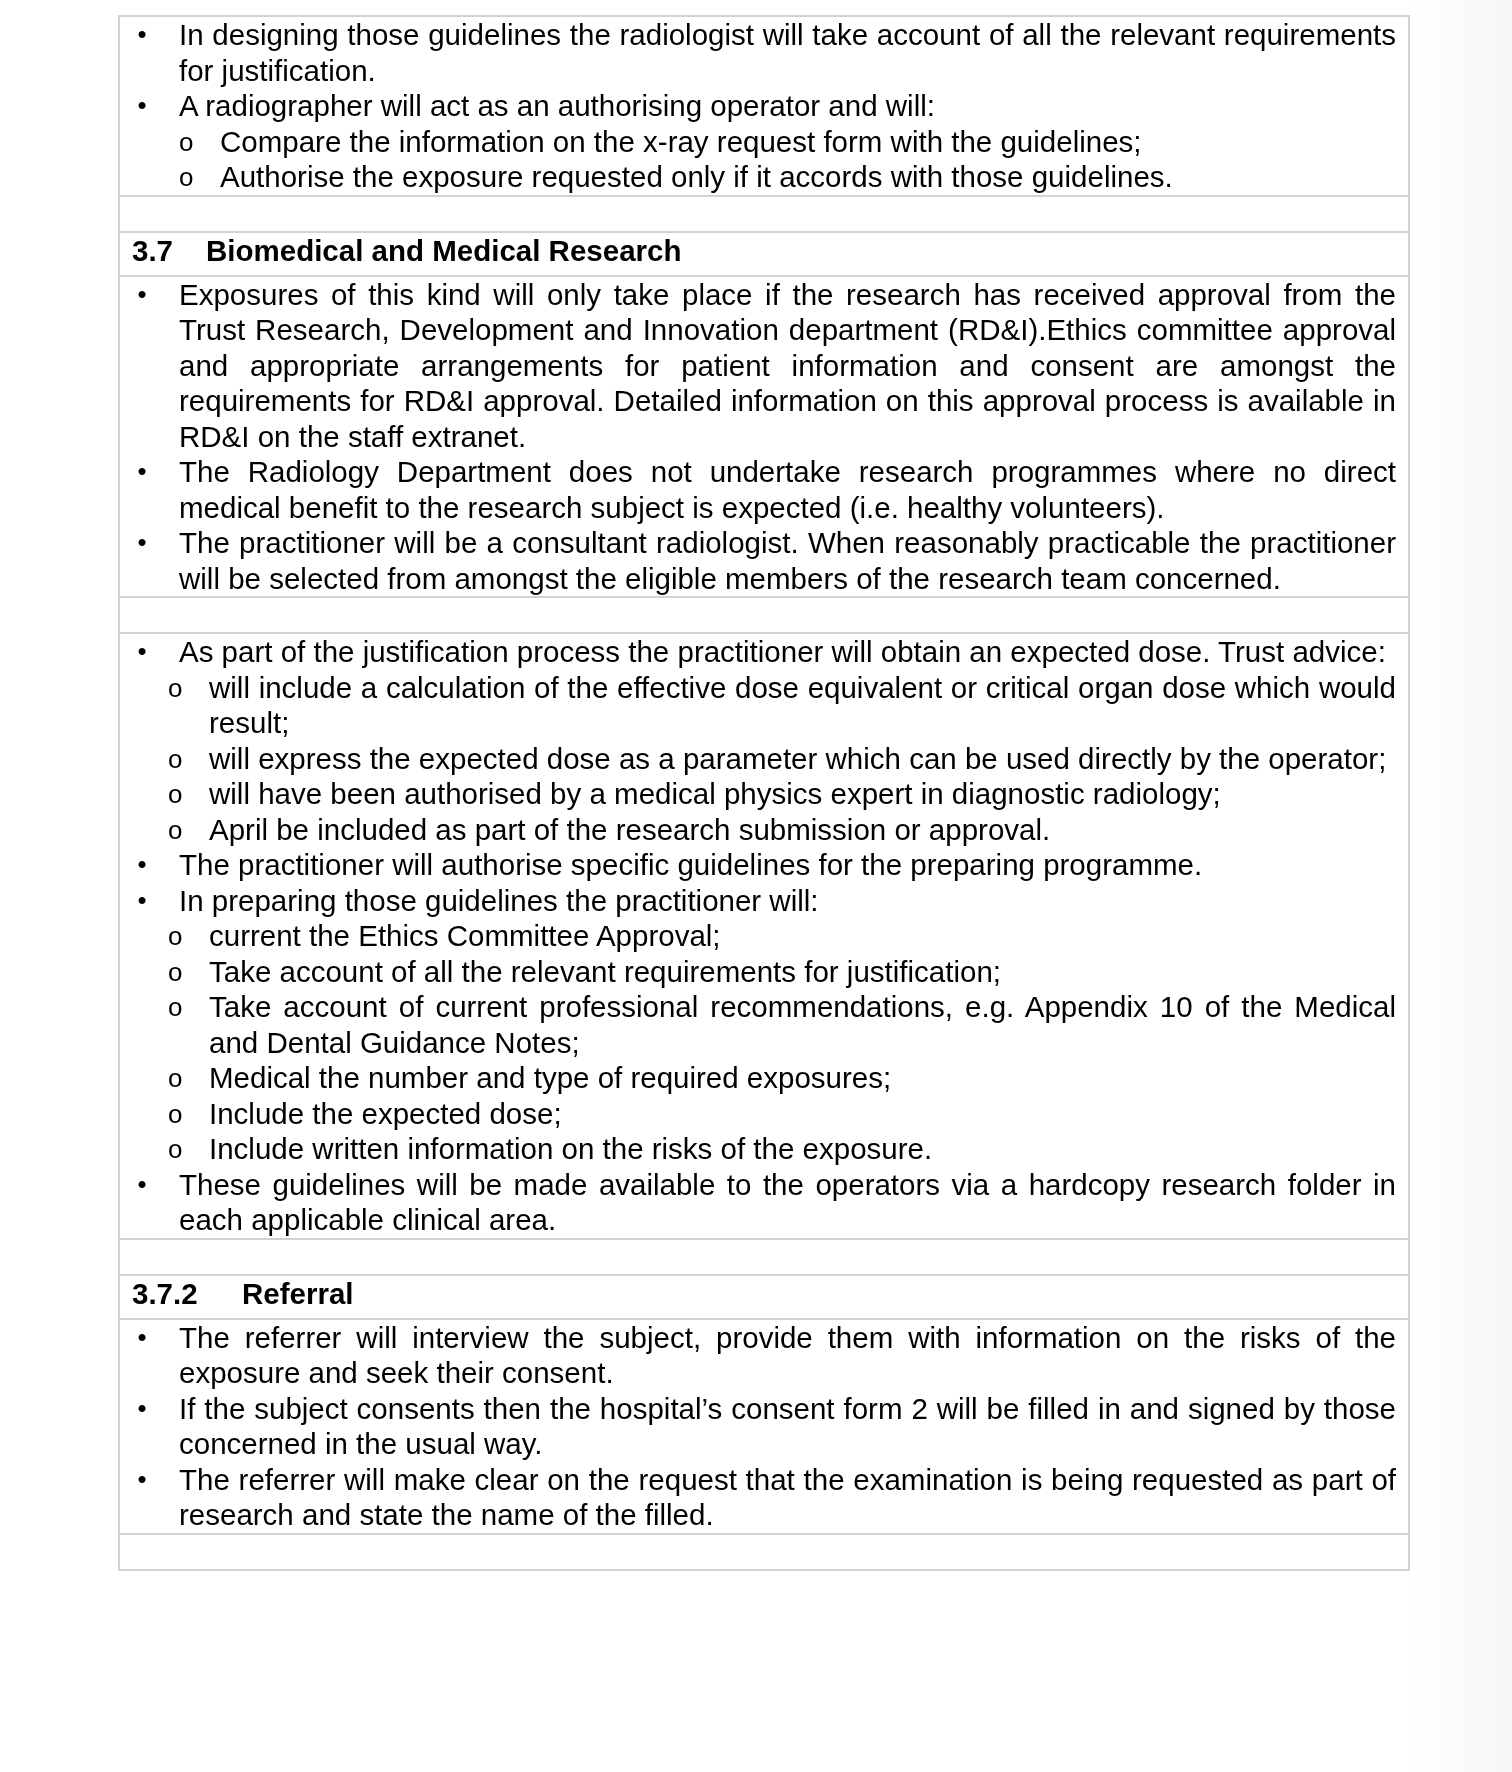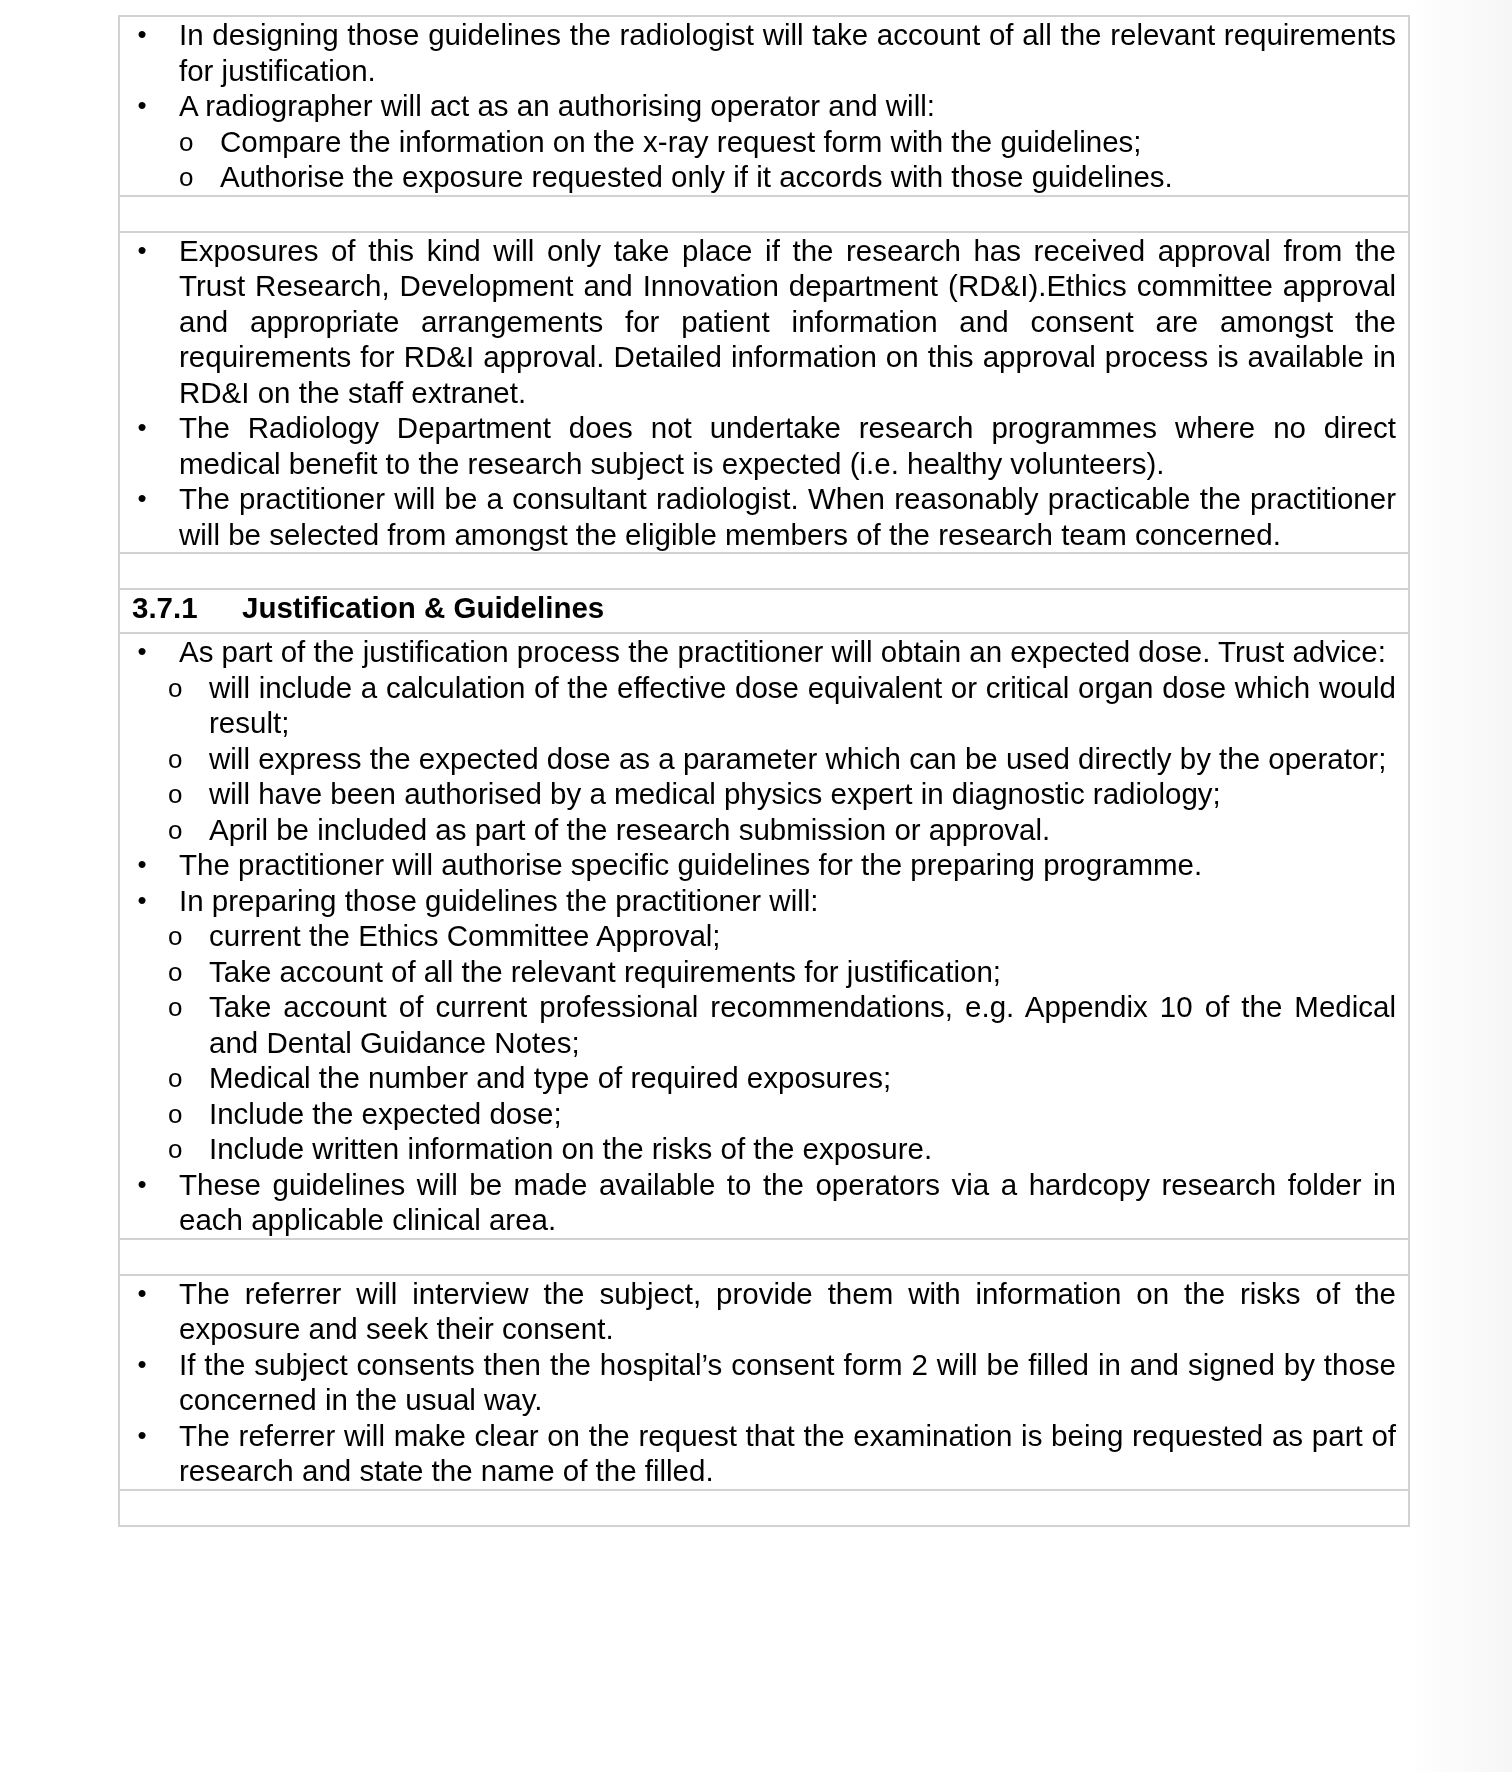--- a/index.html
+++ b/index.html
@@ -55,37 +55,37 @@
                 </ul>
               </li>
             </ul>
         </td>
       </tr>
       <tr>
           <td class="spacer"></td>
         </tr>
 
       <tr>
+        <td class="heading h37">
+          <span class="hnum">3.7</span><span>Biomedical and Medical Research</span>
+        </td>
+      </tr>
+      <tr>
         <td class="body">
           <ul class="l1">
               <li><span class="bul">•</span><span>Exposures of this kind will only take place if the research has received approval from the Trust Research, Development and Innovation department (RD&amp;I).Ethics committee approval and appropriate arrangements for patient information and consent are amongst the requirements for RD&amp;I approval. Detailed information on this approval process is available in RD&amp;I on the staff extranet.</span></li>
               <li><span class="bul">•</span><span>The Radiology Department does not undertake research programmes where no direct medical benefit to the research subject is expected (i.e. healthy volunteers).</span></li>
               <li><span class="bul">•</span><span>The practitioner will be a consultant radiologist. When reasonably practicable the practitioner will be selected from amongst the eligible members of the research team concerned.</span></li>
             </ul>
         </td>
       </tr>
       <tr>
           <td class="spacer"></td>
         </tr>
 
-      <tr>
-        <td class="heading h371">
-          <span class="hnum">3.7.1</span><span>Justification &amp; Guidelines</span>
-        </td>
-      </tr>
       <tr>
         <td class="body">
           <ul class="l1">
               <li><span class="bul">•</span><span>As part of the justification process the practitioner will obtain an expected dose. Trust advice:</span></li>
               <li style="padding-left: 0px;">
                 <ul class="l2" style="margin-left: 36px;">
                   <li style="padding-left: 41px;"><span class="sub">o</span><span>will include a calculation of the effective dose equivalent or critical organ dose which would result;</span></li>
                   <li style="padding-left: 41px;"><span class="sub">o</span><span>will express the expected dose as a parameter which can be used directly by the operator;</span></li>
                   <li style="padding-left: 41px;"><span class="sub">o</span><span>will have been authorised by a medical physics expert in diagnostic radiology;</span></li>
                   <li style="padding-left: 41px;"><span class="sub">o</span><span>April be included as part of the research submission or approval.</span></li>
@@ -105,20 +105,25 @@
               </li>
               <li><span class="bul">•</span><span>These guidelines will be made available to the operators via a hardcopy research folder in each applicable clinical area.</span></li>
             </ul>
         </td>
       </tr>
       <tr>
           <td class="spacer"></td>
         </tr>
 
       <tr>
+        <td class="heading h372">
+          <span class="hnum">3.7.2</span><span>Referral</span>
+        </td>
+      </tr>
+      <tr>
         <td class="body">
           <ul class="l1">
               <li><span class="bul">•</span><span>The referrer will interview the subject, provide them with information on the risks of the exposure and seek their consent.</span></li>
               <li><span class="bul">•</span><span>If the subject consents then the hospital’s consent form 2 will be filled in and signed by those concerned in the usual way.</span></li>
               <li><span class="bul">•</span><span>The referrer will make clear on the request that the examination is being requested as part of research and state the name of the filled.</span></li>
             </ul>
         </td>
       </tr>
       <tr>
           <td class="spacer"></td>

